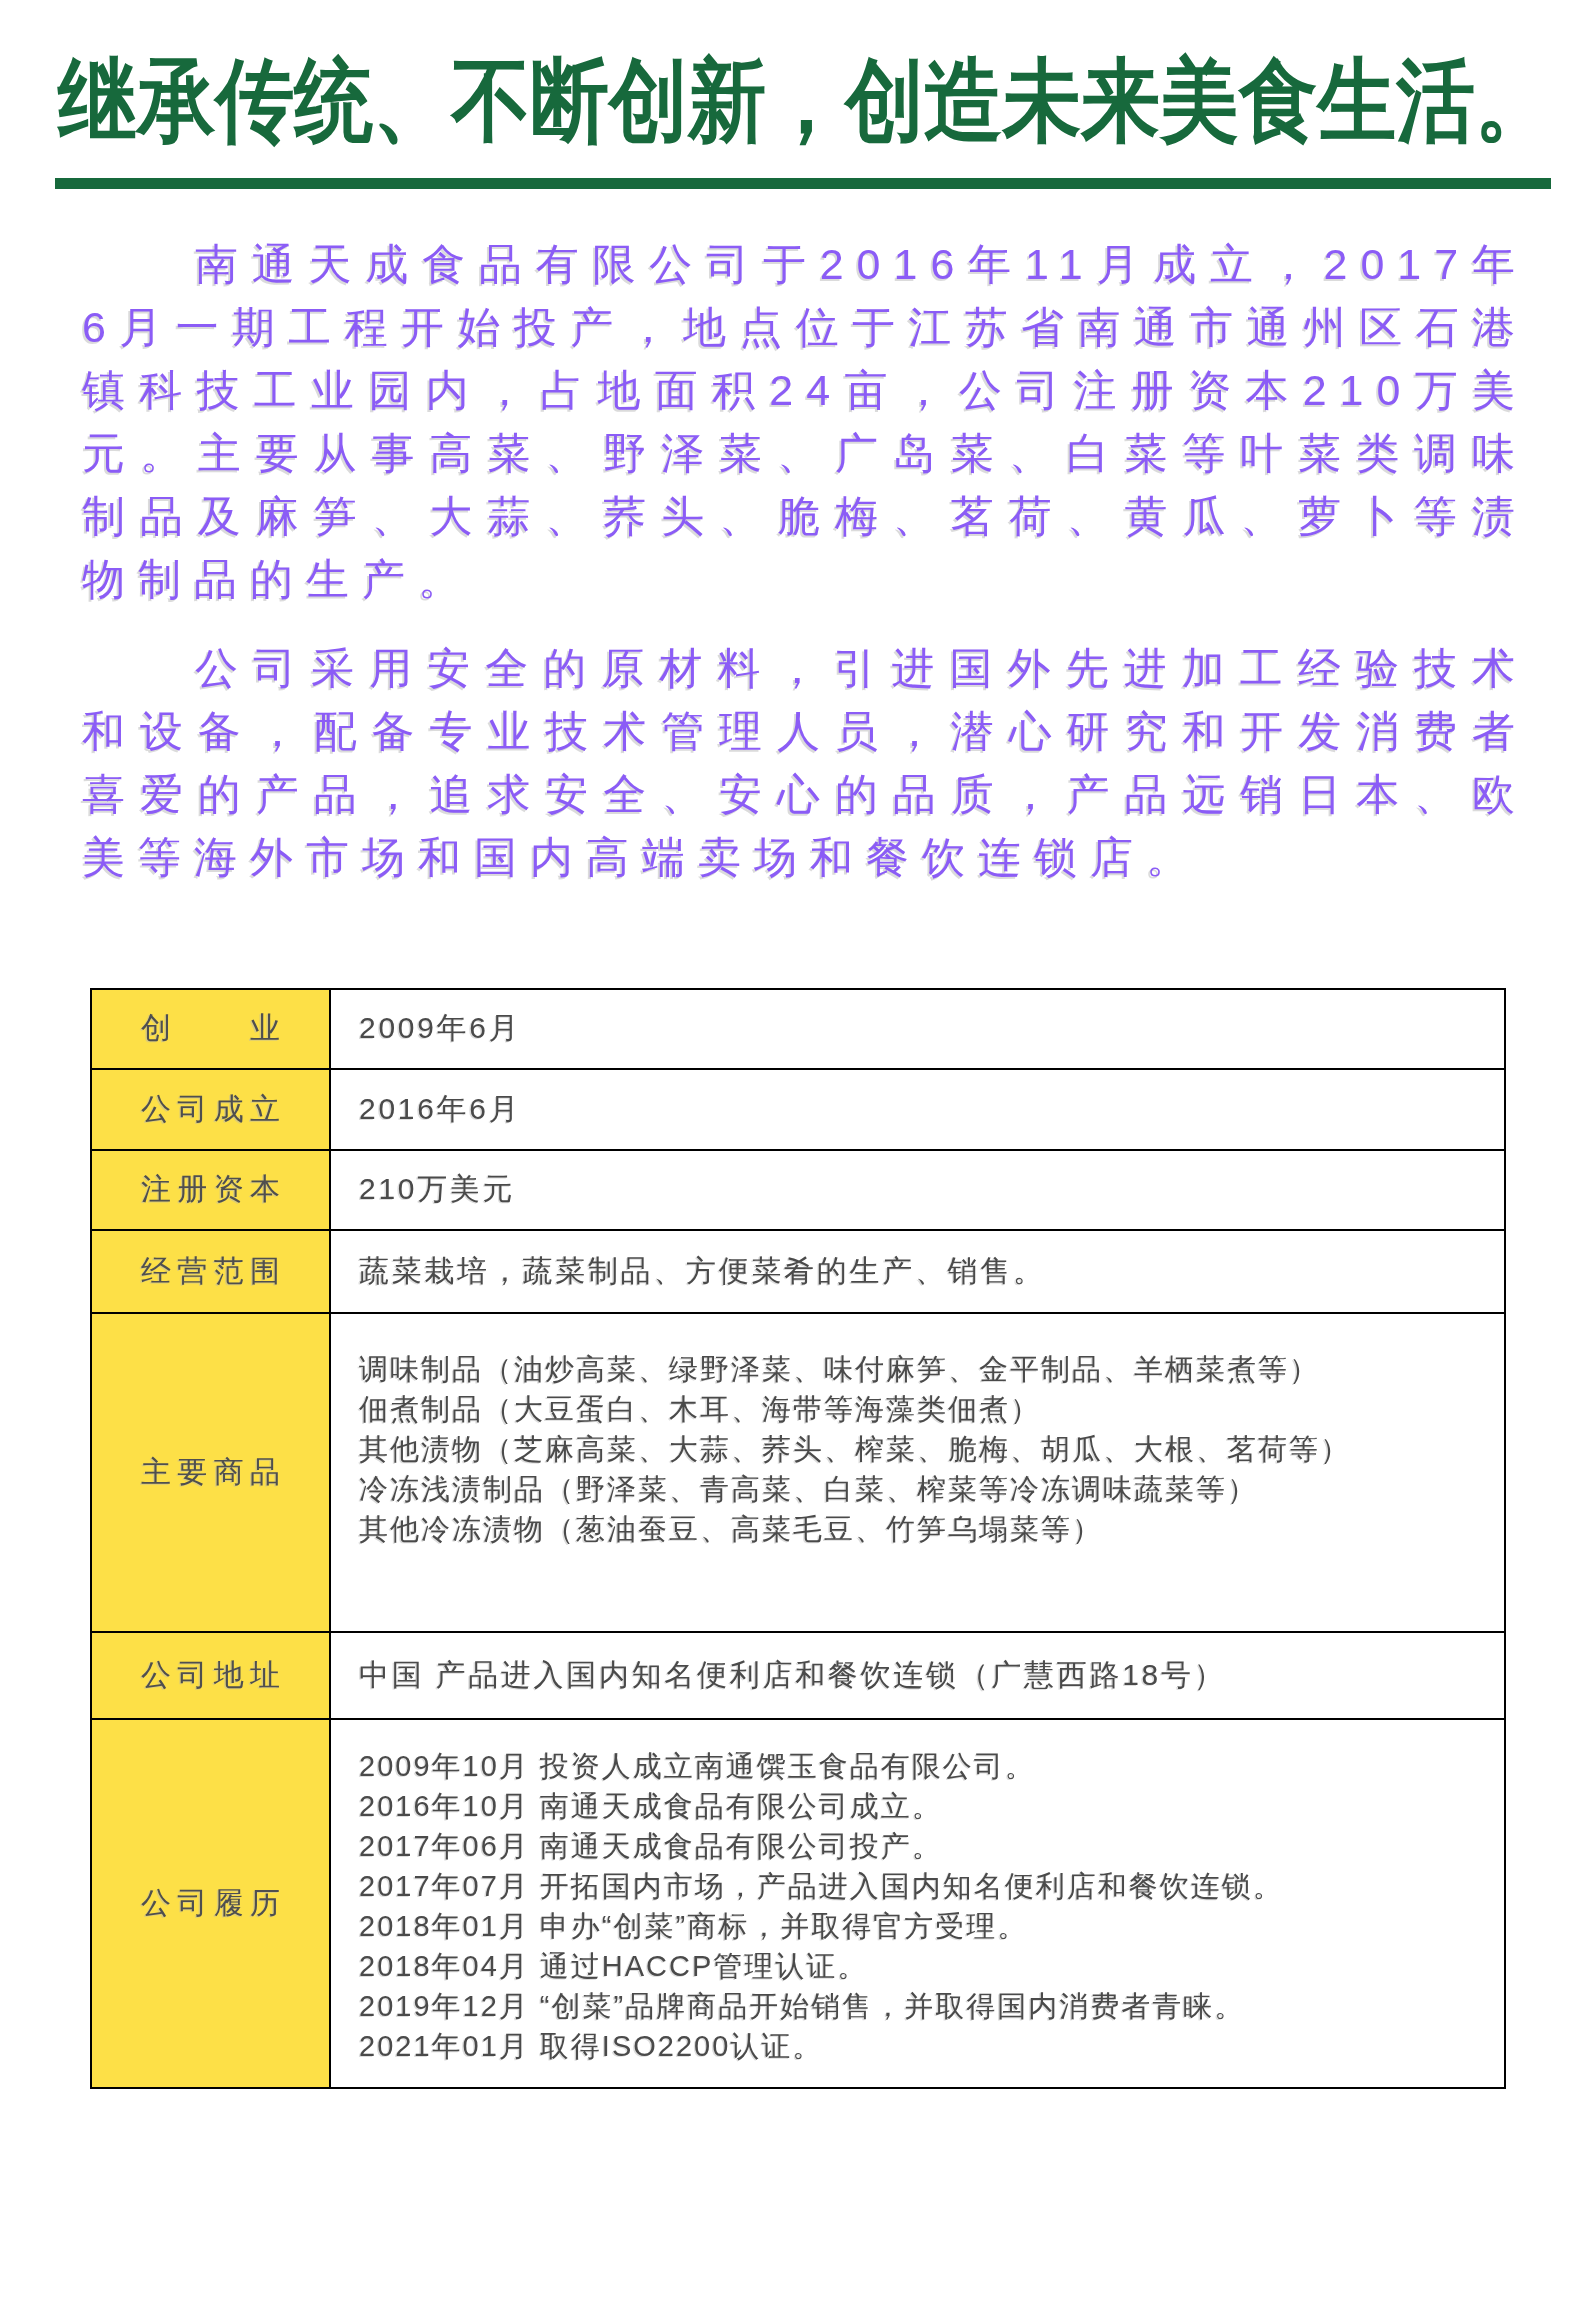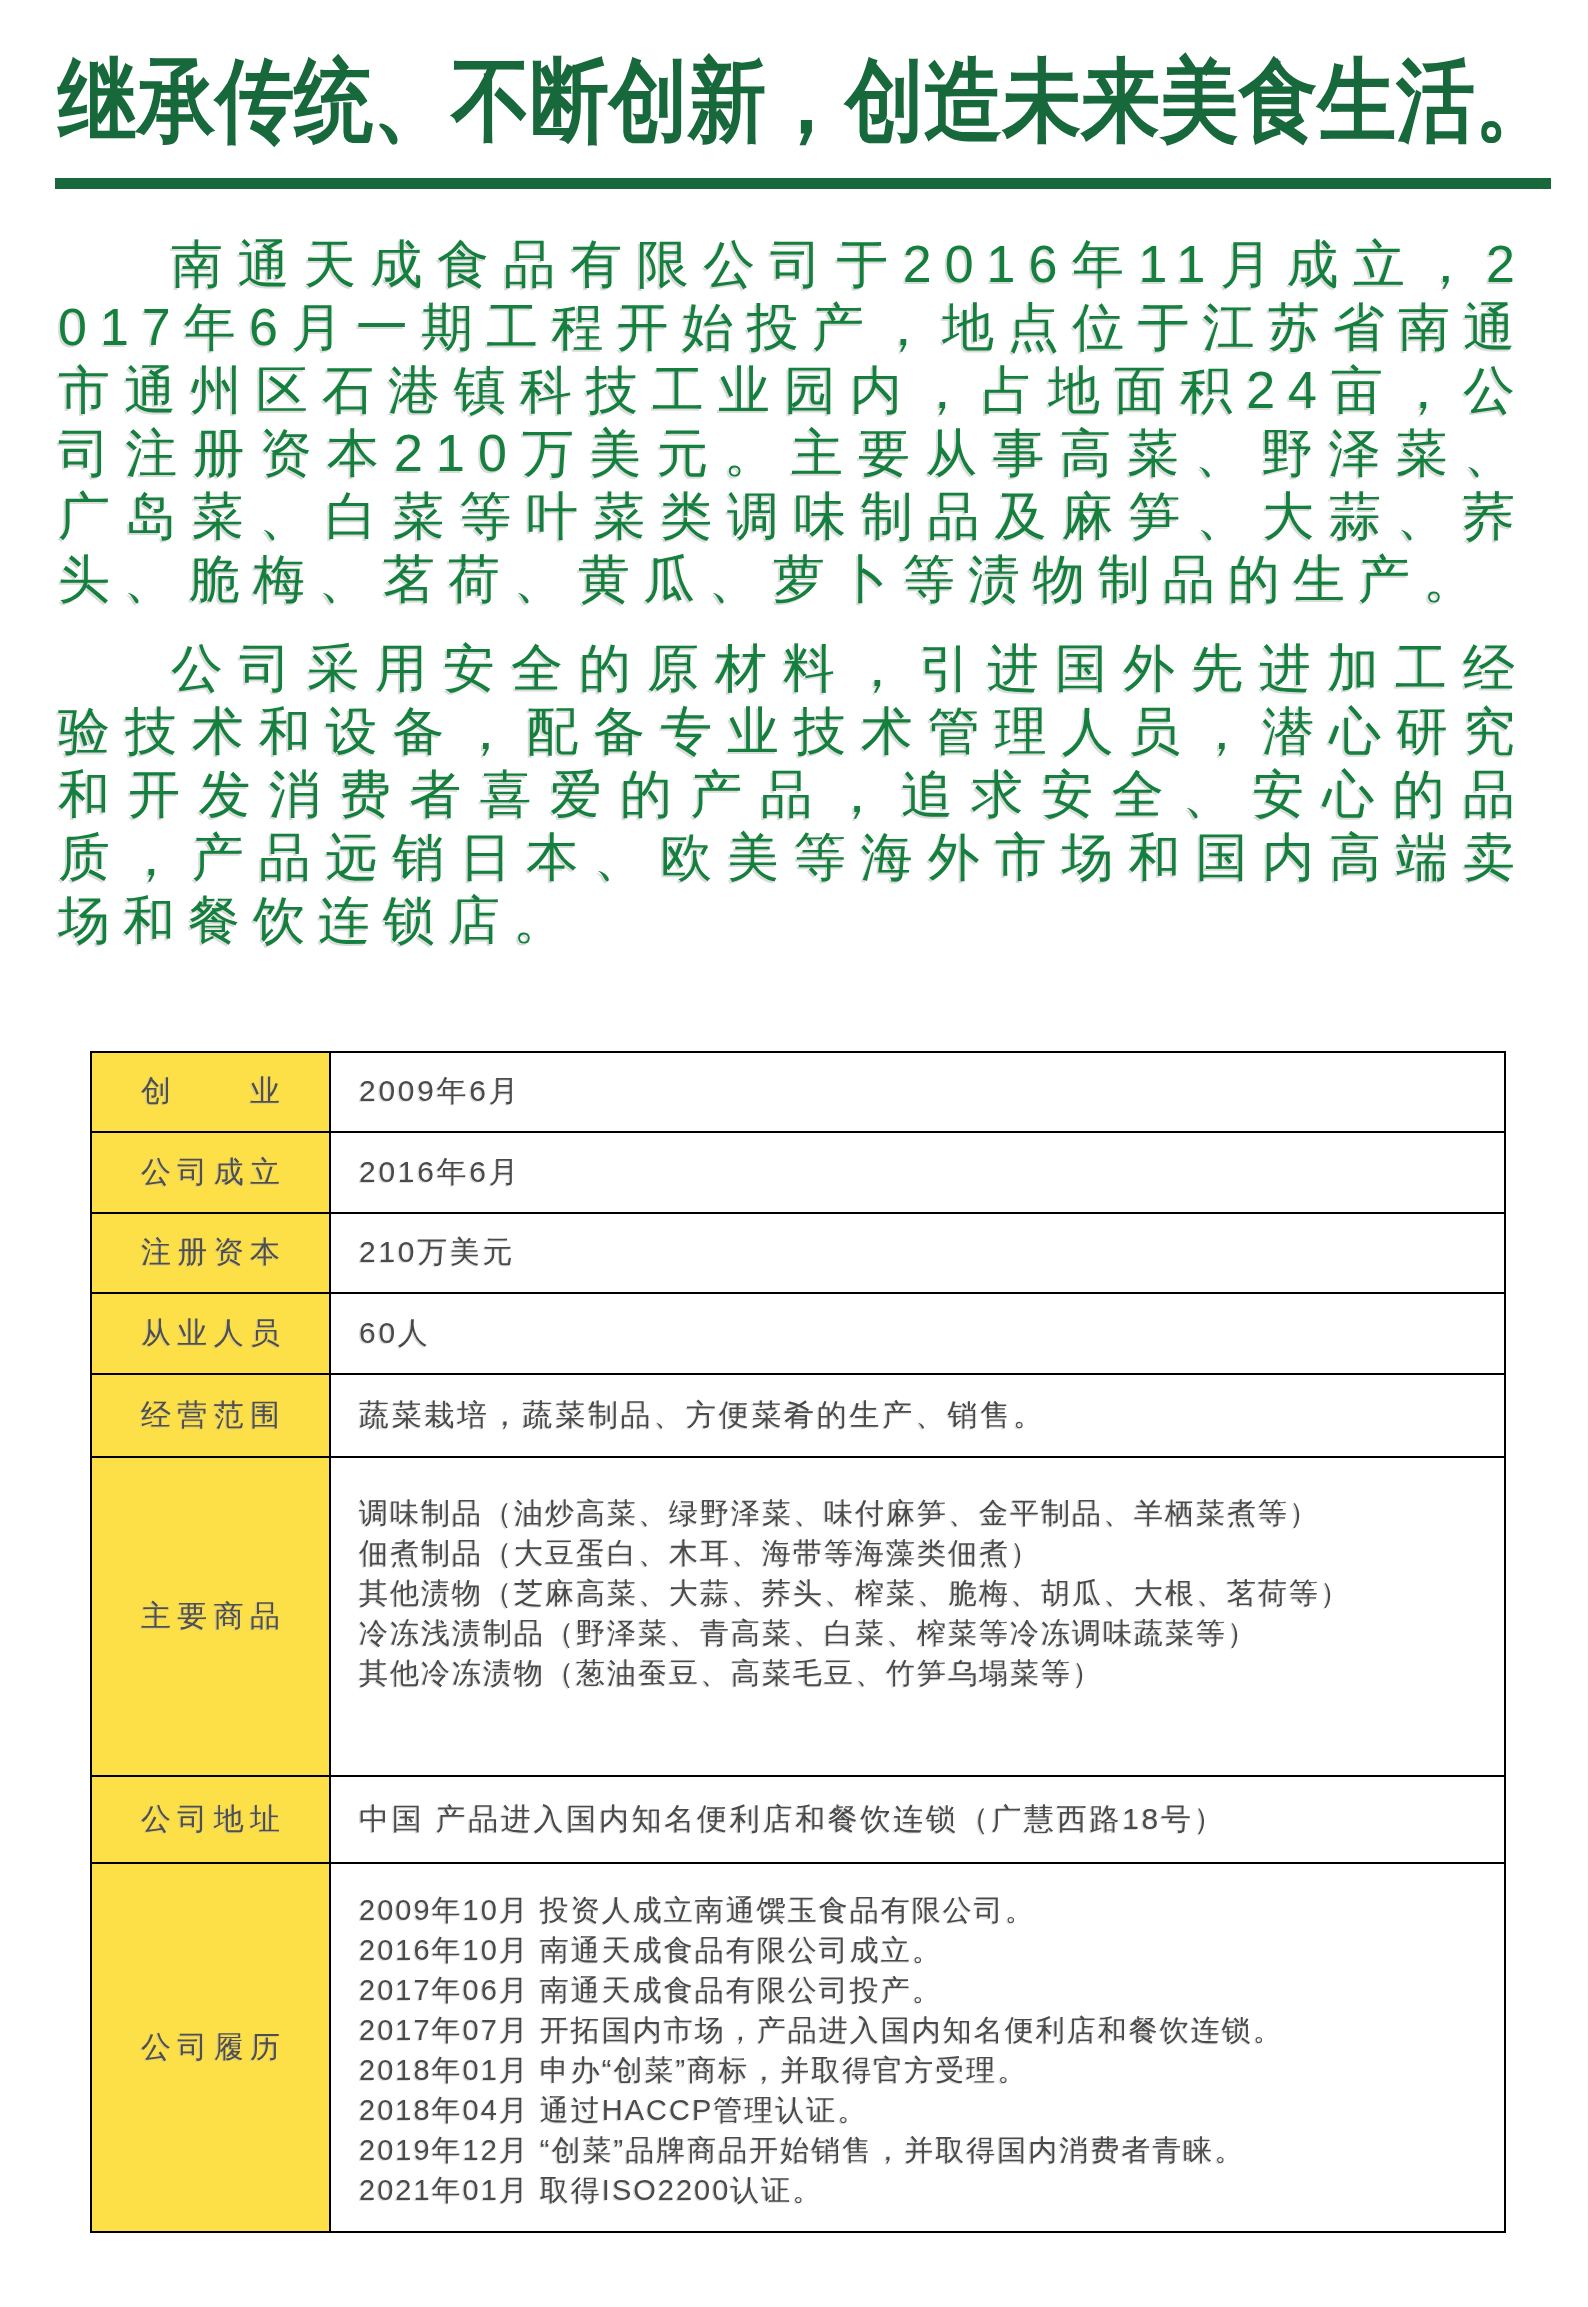--- a/index.html
+++ b/index.html
@@ -19,23 +19,23 @@
     transform:scaleX(0.865); transform-origin:left center;
     letter-spacing:0;
   }
   .title-underline {
     margin:30px 37px 0 55px;
     height:10.8px; background:#17693C;
   }
 
   
   .intro {
-    margin:44px 60px 0 58px;
-    font-size:52px; line-height:63px; letter-spacing:13px;
-    color:#15803d;
+    margin:44px 60px 0 82px;
+    font-size:43px; line-height:63px; letter-spacing:13px;
+    color:#8b5cf6;
     text-align:justify; text-justify:inter-character;
     word-break:break-all;
     text-indent:113px;
     text-shadow:-2px 2px 0 rgba(175,175,175,0.45);
   }
   .intro + .intro { margin-top:26px; }
 
   
   table.company-table {
     margin:99px 0 0 90px;
@@ -105,26 +105,20 @@
             <span class="lbl-inner">公司成立</span>
           </td>
         <td class="val">2016年6月</td>
       </tr>
       <tr class="r-std2">
         <td class="lbl">
             <span class="lbl-inner">注册资本</span>
           </td>
         <td class="val">210万美元</td>
       </tr>
-      <tr class="r-std4">
-        <td class="lbl">
-            <span class="lbl-inner">从业人员</span>
-          </td>
-        <td class="val">60人</td>
-      </tr>
       <tr class="r-std5">
         <td class="lbl">
             <span class="lbl-inner">经营范围</span>
           </td>
         <td class="val">蔬菜栽培，蔬菜制品、方便菜肴的生产、销售。</td>
       </tr>
       <tr class="r-goods">
         <td class="lbl">
             <span class="lbl-inner">主要商品</span>
           </td>

